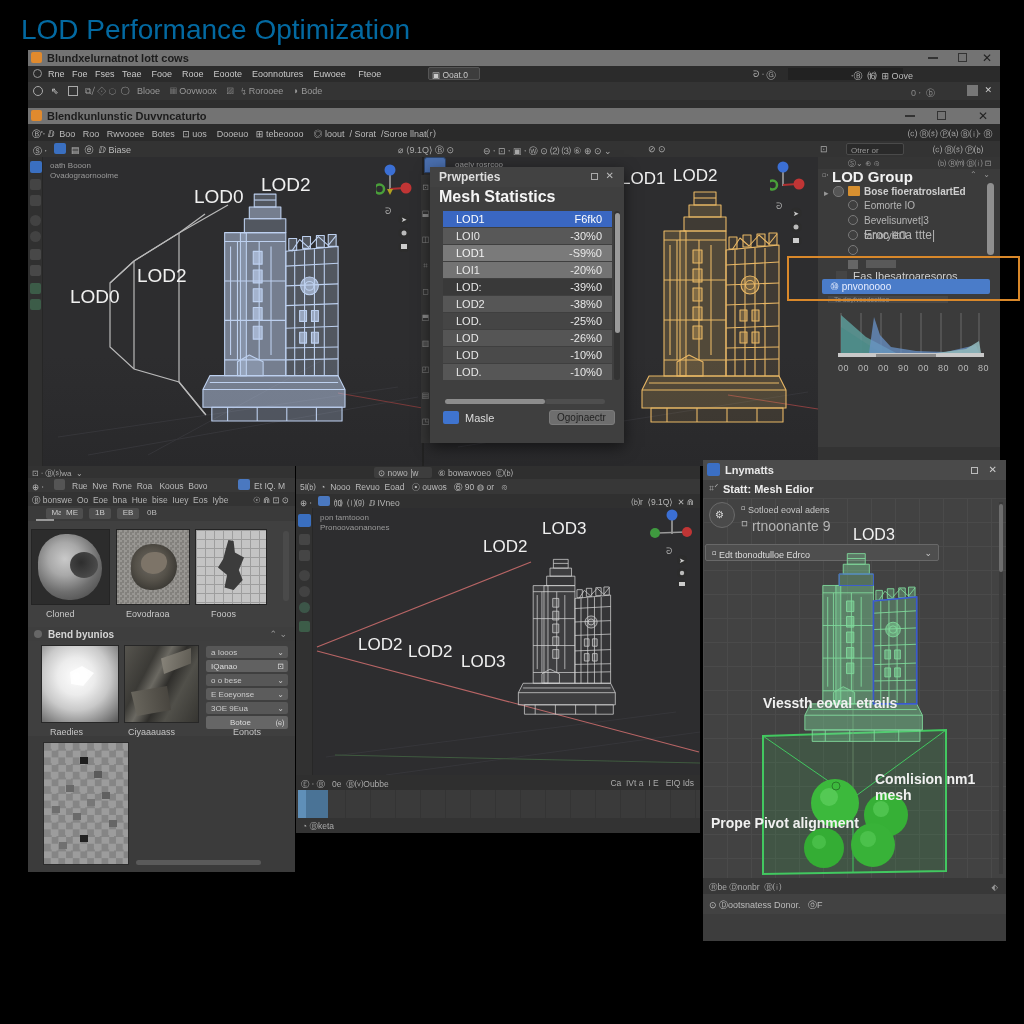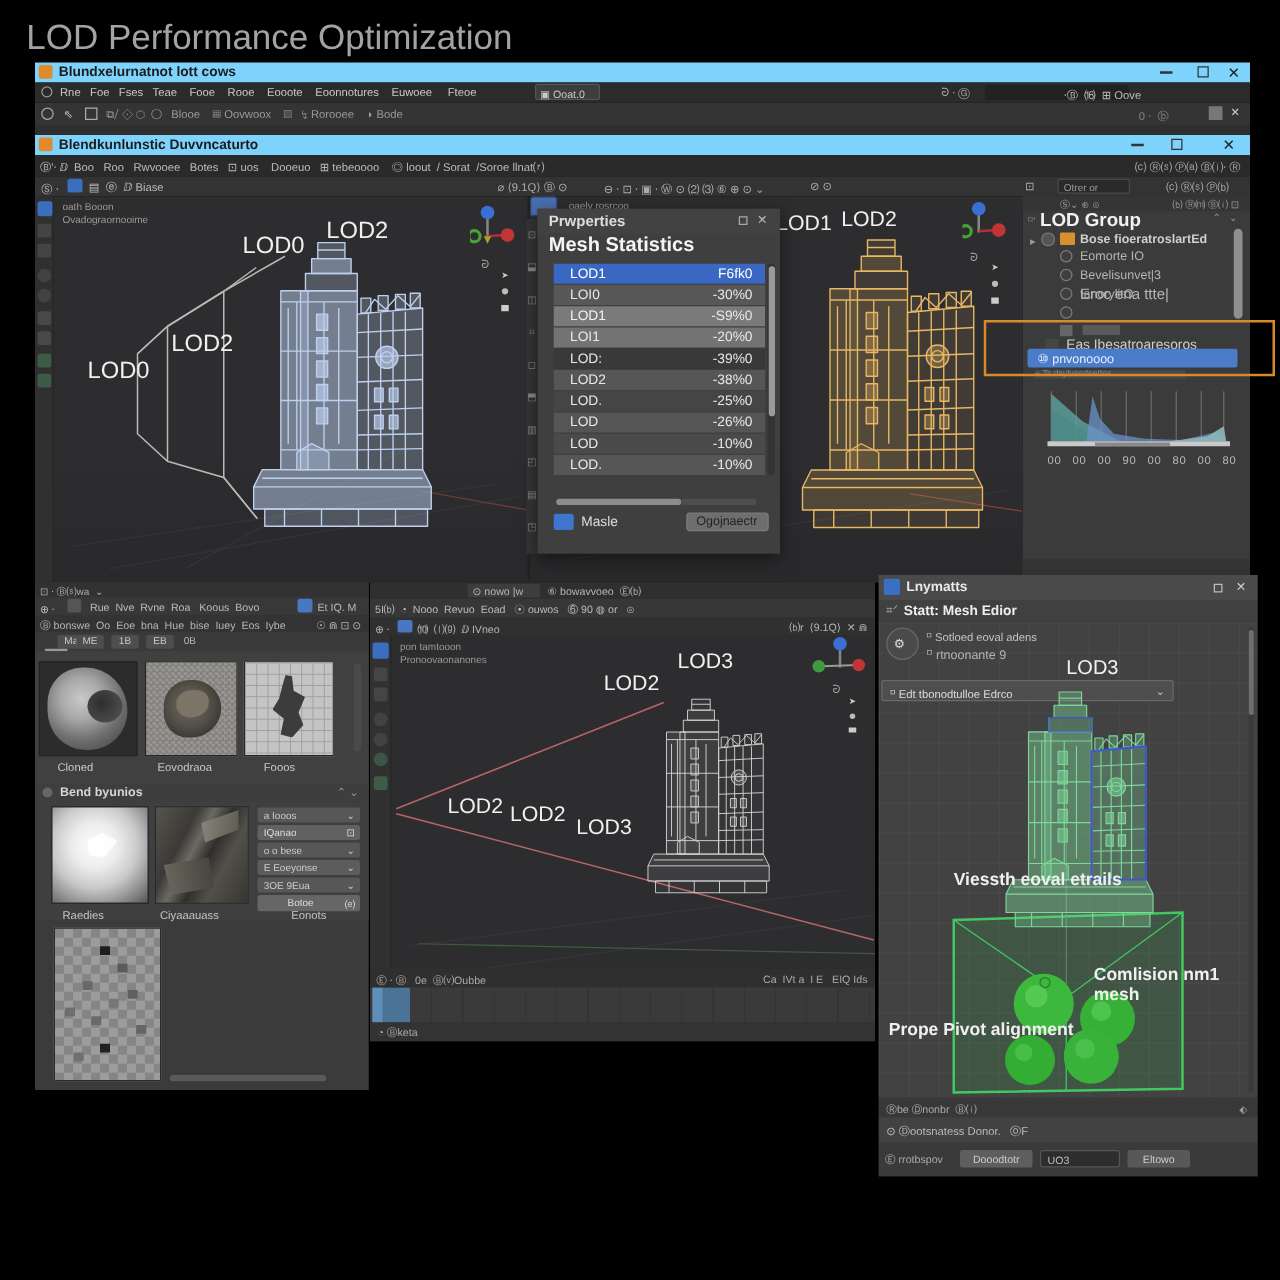--- a/index.html
+++ b/index.html
@@ -1,19 +1,19 @@
 <!DOCTYPE html>
 <html><head>
 <meta charset="utf-8">
 <style>
   * { margin:0; padding:0; box-sizing:border-box; }
   html,body { width:1024px; height:1024px; background:#000; overflow:hidden;
     font-family:"Liberation Sans", sans-serif; }
   .abs { position:absolute; }
-  .tb { background:#7dd3fc; color:#111; }
+  .tb { background:#737373; color:#111; }
   .mrow { color:#c9c9c9; font-size:9px; }
   .lbl { color:#f0f0f0; position:absolute; font-family:"Liberation Sans",sans-serif; }
   .f1 { fill:currentColor; fill-opacity:var(--o1,0.30); }
   .f2 { fill:currentColor; fill-opacity:var(--o2,0.16); }
   .f3 { fill:currentColor; fill-opacity:var(--o3,0.45); }
   .bsvg { position:absolute; overflow:visible; }
   .prow { position:absolute; left:13px; width:169px; height:16px; font-size:11px; color:#e8e8e8; }
   .prow span.l { position:absolute; left:13px; top:2px; }
   .prow span.r { position:absolute; right:10px; top:2px; }
 </style>
@@ -74,21 +74,21 @@
     <line x1="60" y1="218" x2="60" y2="232"></line>
     <line x1="90" y1="218" x2="90" y2="232"></line>
     <line x1="120" y1="218" x2="120" y2="232"></line>
     <polygon points="40,186 40,172 52,165 66,172 66,186" class="f2"></polygon>
     <line x1="12" y1="193" x2="142" y2="193"></line>
   </g>
  </defs>
 </svg>
 <div class="abs" style="left:0;top:0;width:1024px;height:1024px;background:#000;">
 
-  <div class="abs" style="left:21px;top:14px;font-size:28px;font-weight:400;color:#a3a3a3;">LOD Performance Optimization</div>
+  <div class="abs" style="left:21px;top:14px;font-size:28px;font-weight:400;color:#0369a1;">LOD Performance Optimization</div>
 
   <div class="abs tb" style="left:28px;top:50px;width:972px;height:16px;">
     <div class="abs" style="left:3px;top:2px;width:11px;height:11px;background:#e08a2e;border-radius:2px;"></div>
     <div class="abs" style="left:19px;top:2px;font-size:11px;font-weight:700;color:#1c1c1c;">Blundxelurnatnot lott cows</div>
     <div class="abs" style="right:62px;top:7px;width:10px;height:1.5px;background:#333;"></div>
     <div class="abs" style="right:33px;top:3px;width:9px;height:9px;border:1.5px solid #333;"></div>
     <div class="abs" style="right:8px;top:1px;font-size:12px;color:#222;">✕</div>
   </div>
 
   <div class="abs mrow" style="left:28px;top:66px;width:972px;height:16px;background:#2b2b2b;">
@@ -540,21 +540,21 @@
       <div class="abs" style="left:20px;top:3px;font-size:11px;font-weight:700;color:#eee;">Statt: Mesh Edior</div>
     </div>
 
     <div class="abs" style="left:0;top:38px;width:303px;height:380px;background:
         linear-gradient(#4a4a4a 1px, transparent 1px) 0 0/100% 24px,
         linear-gradient(90deg,#4a4a4a 1px, transparent 1px) 0 0/24px 100%, #424242;"></div>
 
     <div class="abs" style="left:6px;top:42px;width:26px;height:26px;background:#4a4a4a;border:1px solid #6a6a6a;border-radius:50%;"></div>
     <div class="abs" style="left:12px;top:49px;font-size:10px;color:#ddd;">⚙</div>
     <div class="abs" style="left:38px;top:43px;font-size:9px;color:#c5c5c5;">⸋ Sotloed eoval adens</div>
-    <div class="abs" style="left:38px;top:56px;font-size:10px;color:#b5b5b5;">⸋ rtnoonante 9</div>
+    <div class="abs" style="left:38px;top:56px;font-size:14px;color:#b5b5b5;">⸋ rtnoonante 9</div>
     <div class="abs" style="left:150px;top:66px;font-size:16px;font-weight:400;color:#f2f2f2;">LOD3</div>
 
     <div class="abs" style="left:2px;top:84px;width:234px;height:17px;background:#4e4e4e;border:1px solid #686868;border-radius:2px;">
       <span class="abs" style="left:6px;top:3px;font-size:9px;color:#ddd;">⸋ Edt tbonodtulloe Edrco</span>
       <span class="abs" style="right:6px;top:3px;font-size:9px;color:#ccc;">⌄</span>
     </div>
 
     <svg class="abs" style="left:0;top:38px;" width="303" height="384">
 
       <g>
@@ -589,21 +589,15 @@
     <div class="abs" style="left:296px;top:42px;width:4px;height:372px;background:#3a3a3a;"></div>
     <div class="abs" style="left:296px;top:44px;width:4px;height:68px;background:#6e6e6e;border-radius:2px;"></div>
 
     <div class="abs" style="left:0;top:418px;width:303px;height:16px;background:#383838;">
       <span class="abs" style="left:6px;top:4px;font-size:8.5px;color:#aaa;">Ⓡbe Ⓓnonbr&nbsp; Ⓑ⒤</span>
       <span class="abs" style="right:8px;top:4px;font-size:8.5px;color:#999;">⬖</span>
     </div>
     <div class="abs" style="left:0;top:434px;width:303px;height:20px;background:#424242;">
       <span class="abs" style="left:6px;top:5px;font-size:9px;color:#bbb;">⊙ Ⓓootsnatess Donor.&nbsp;&nbsp; ⓞF</span>
     </div>
-    <div class="abs" style="left:0;top:454px;width:303px;height:27px;background:#3a3a3a;">
-      <span class="abs" style="left:5px;top:8px;font-size:8.5px;color:#aaa;">Ⓔ rrotbspov</span>
-      <span class="abs" style="left:65px;top:6px;width:58px;height:14px;background:#5e5e5e;border-radius:2px;color:#ccc;font-size:8.5px;text-align:center;padding-top:2px;">Dooodtotr</span>
-      <span class="abs" style="left:129px;top:6px;width:64px;height:14px;background:#2d2d2d;border:1px solid #555;border-radius:2px;color:#bbb;font-size:8.5px;padding:2px 5px;">UO3</span>
-      <span class="abs" style="left:199px;top:6px;width:50px;height:14px;background:#585858;border-radius:2px;color:#ccc;font-size:8.5px;text-align:center;padding-top:2px;">Eltowo</span>
-    </div>
   </div>
 
 </div>
 
 </body></html>

